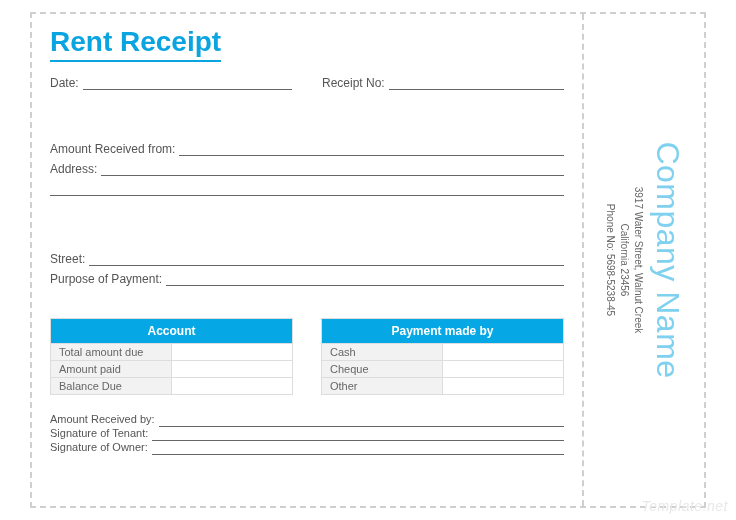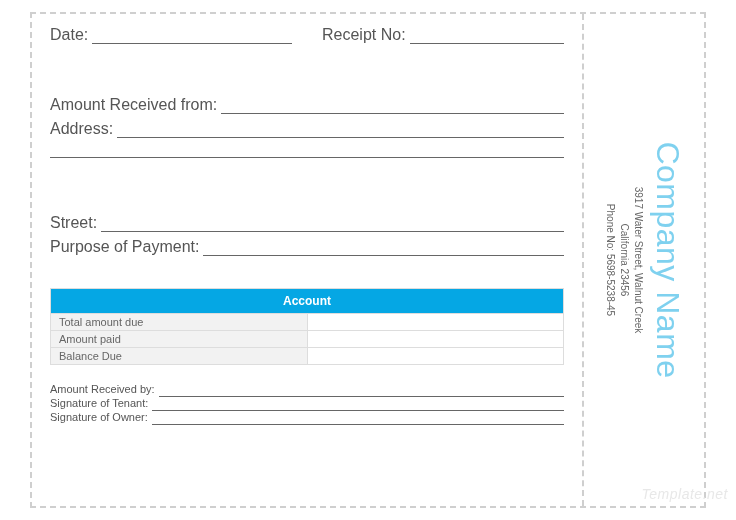--- a/index.html
+++ b/index.html
@@ -2,41 +2,41 @@
 <html><head>
 <meta charset="utf-8">
 <style>
   * { box-sizing: border-box; margin: 0; padding: 0; }
   body {
     width: 736px; height: 520px;
     font-family: "Segoe UI", Tahoma, sans-serif;
     color: #333; background: #fff; position: relative;
   }
   .watermark {
-    position: absolute; right: 8px; bottom: 18px;
+    position: absolute; right: 8px; bottom: 6px;
     font-size: 14px; color: #e8e8e8; letter-spacing: 0.5px;
     font-style: italic;
   }
   .sheet {
     position: absolute; left: 30px; right: 30px; top: 12px; bottom: 12px;
     border: 2px dashed #cfcfcf; display: flex;
   }
   .main { flex: 1; padding: 12px 18px 8px 18px; position: relative; }
   .stub {
     width: 122px;
     border-left: 2px dashed #cfcfcf;
     position: relative;
   }
   h1.title {
     color: #0aa5e1; font-size: 28px; font-weight: 700;
     display: inline-block; border-bottom: 2px solid #0aa5e1;
     padding-bottom: 2px; margin-bottom: 14px;
   }
   .row { display: flex; gap: 30px; margin-bottom: 6px; }
-  .field { display: flex; align-items: flex-end; font-size: 16px; color: #555; }
+  .field { display: flex; align-items: flex-end; font-size: 12px; color: #555; }
   .field label { white-space: nowrap; margin-right: 4px; }
   .line { flex: 1; border-bottom: 1px solid #666; height: 14px; }
   .full { width: 100%; margin-top: 36px; }
   .half { flex: 1; }
   .block-gap { height: 10px; }
 
   .tables { display: flex; gap: 28px; margin-top: 32px; margin-bottom: 18px; }
   table { border-collapse: collapse; width: 100%; font-size: 11px; }
   .tables > div { flex: 1; }
   th {
@@ -65,20 +65,21 @@
     color: #7fd1ef; font-size: 32px; font-weight: 300;
     letter-spacing: 0.5px; margin-bottom: 4px; white-space: nowrap;
   }
   .addr { font-size: 10px; color: #666; line-height: 1.4; white-space: nowrap; }
 </style>
 </head>
 <body>
 
 <div class="sheet">
   <div class="main">
+    <h1 class="title">Rent Receipt</h1>
 
     <div class="row">
       <div class="field half">
         <label>Date:</label>
         <span class="line"></span>
       </div>
       <div class="field half">
         <label>Receipt No:</label>
         <span class="line"></span>
       </div>
@@ -125,20 +126,41 @@
                 <td class="label">Amount paid</td>
                 <td class="value"></td>
               </tr>
           <tr>
                 <td class="label">Balance Due</td>
                 <td class="value"></td>
               </tr>
         </tbody>
           </table>
       </div>
+      <div>
+        <table>
+          <tbody>
+              <tr>
+                <th colspan="2">Payment made by</th>
+              </tr>
+          <tr>
+                <td class="label">Cash</td>
+                <td class="value"></td>
+              </tr>
+          <tr>
+                <td class="label">Cheque</td>
+                <td class="value"></td>
+              </tr>
+          <tr>
+                <td class="label">Other</td>
+                <td class="value"></td>
+              </tr>
+        </tbody>
+          </table>
+      </div>
     </div>
 
     <div class="sig">
       <label>Amount Received by:</label>
       <span class="line"></span>
     </div>
     <div class="sig">
       <label>Signature of Tenant:</label>
       <span class="line"></span>
     </div>

